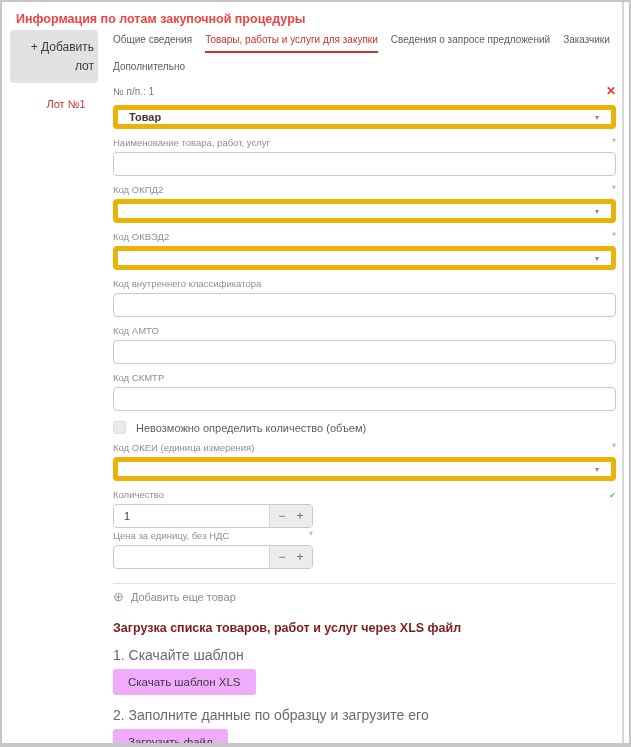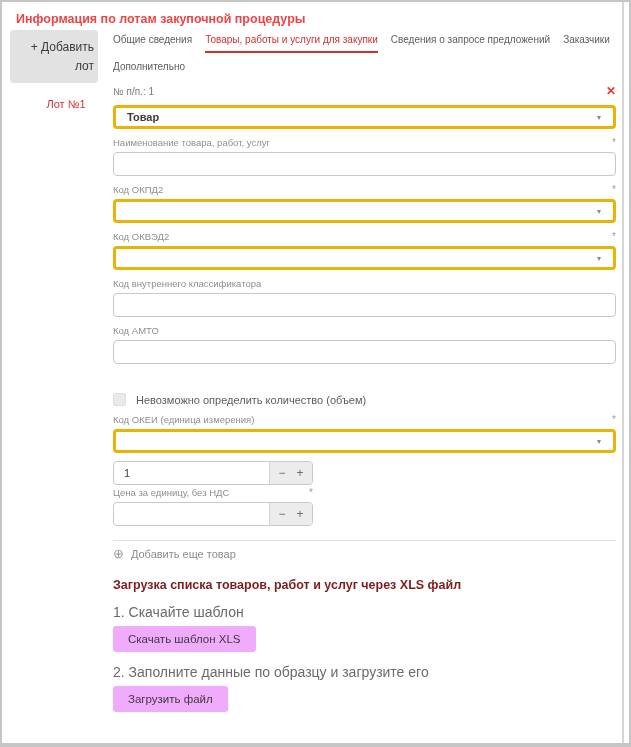--- a/index.html
+++ b/index.html
@@ -24,25 +24,25 @@
   .item-head{display:flex;justify-content:space-between;align-items:flex-end;margin-top:5px;}
   .row-num{font-size:10px;color:#7b7b7b;}
   .remove-x{color:#e53935;font-size:12px;font-weight:bold;cursor:pointer;line-height:1;}
   .field{margin-top:8px;}
   .label-row{display:flex;justify-content:space-between;align-items:baseline;margin-bottom:3px;min-height:12px;}
   .flabel{font-size:9.5px;color:#8f8f8f;}
   .req{font-size:10px;color:#9e9e9e;line-height:1;}
   .valid{font-size:8px;color:#5cb85c;line-height:1;}
   .txt{display:block;width:100%;height:24px;border:1px solid #c9c9c9;border-radius:4px;
     padding:0 10px;font-size:11px;color:#3c3c3c;font-family:inherit;outline:none;background:#fff;}
-  .select{position:relative;height:24px;border:3px solid #eab308;border-radius:4px;background:#fff;
+  .select{position:relative;height:24px;border:5px solid #eab308;border-radius:4px;background:#fff;
     display:flex;align-items:center;padding:0 28px 0 11px;cursor:pointer;}
   .select .val{font-size:11px;font-weight:bold;color:#3c3c3c;}
   .chevron{position:absolute;right:12px;top:50%;transform:translateY(-50%);font-size:8px;color:#8a8a8a;}
-  .checkbox-row{display:flex;align-items:center;gap:10px;margin-top:29px;}
+  .checkbox-row{display:flex;align-items:center;gap:10px;margin-top:10px;}
   .cbox{width:13px;height:13px;background:#eaeaea;border:1px solid #e0e0e0;border-radius:2px;flex:none;cursor:pointer;}
   .cb-label{font-size:11px;color:#5d5d5d;}
   .stepper{display:flex;width:200px;height:24px;border:1px solid #c9c9c9;border-radius:4px;overflow:hidden;background:#fff;}
   .stepper input{flex:1;min-width:0;border:none;outline:none;padding:0 10px;font-size:11px;
     color:#3c3c3c;font-family:inherit;background:transparent;}
   .stepper-btns{display:flex;align-items:center;background:#ececec;border-left:1px solid #d5d5d5;padding:0 3px;}
   .sbtn{width:18px;text-align:center;font-size:12px;color:#6e6e6e;cursor:pointer;line-height:1;user-select:none;}
   .narrow{width:200px;}
   .price-field{margin-top:2px;}
   .divider{border-top:1px solid #e0e0e0;margin-top:14px;}
@@ -134,20 +134,26 @@
 
       
       <div class="field">
         <div class="label-row">
           <span class="flabel">Код АМТО</span>
         </div>
         <input class="txt" value="" style="">
       </div>
 
       
+      <div class="field">
+        <div class="label-row">
+          <span class="flabel">Код СКМТР</span>
+        </div>
+        <input class="txt" value="" style="">
+      </div>
 
       
       <div class="checkbox-row">
         <span class="cbox"></span>
         <span class="cb-label">Невозможно определить количество (объем)</span>
       </div>
 
       
       <div class="field">
         <div class="label-row">
@@ -155,20 +161,24 @@
           <span class="req">*</span>
         </div>
         <div class="select">
           <span class="val"></span>
           <span class="chevron">▾</span>
         </div>
       </div>
 
       
       <div class="field">
+        <div class="label-row">
+          <span class="flabel">Количество</span>
+          <span class="valid">✔</span>
+        </div>
         <div class="stepper">
           <input value="1" style="">
           <div class="stepper-btns">
             <span class="sbtn">−</span>
             <span class="sbtn">+</span>
           </div>
         </div>
       </div>
 
       

